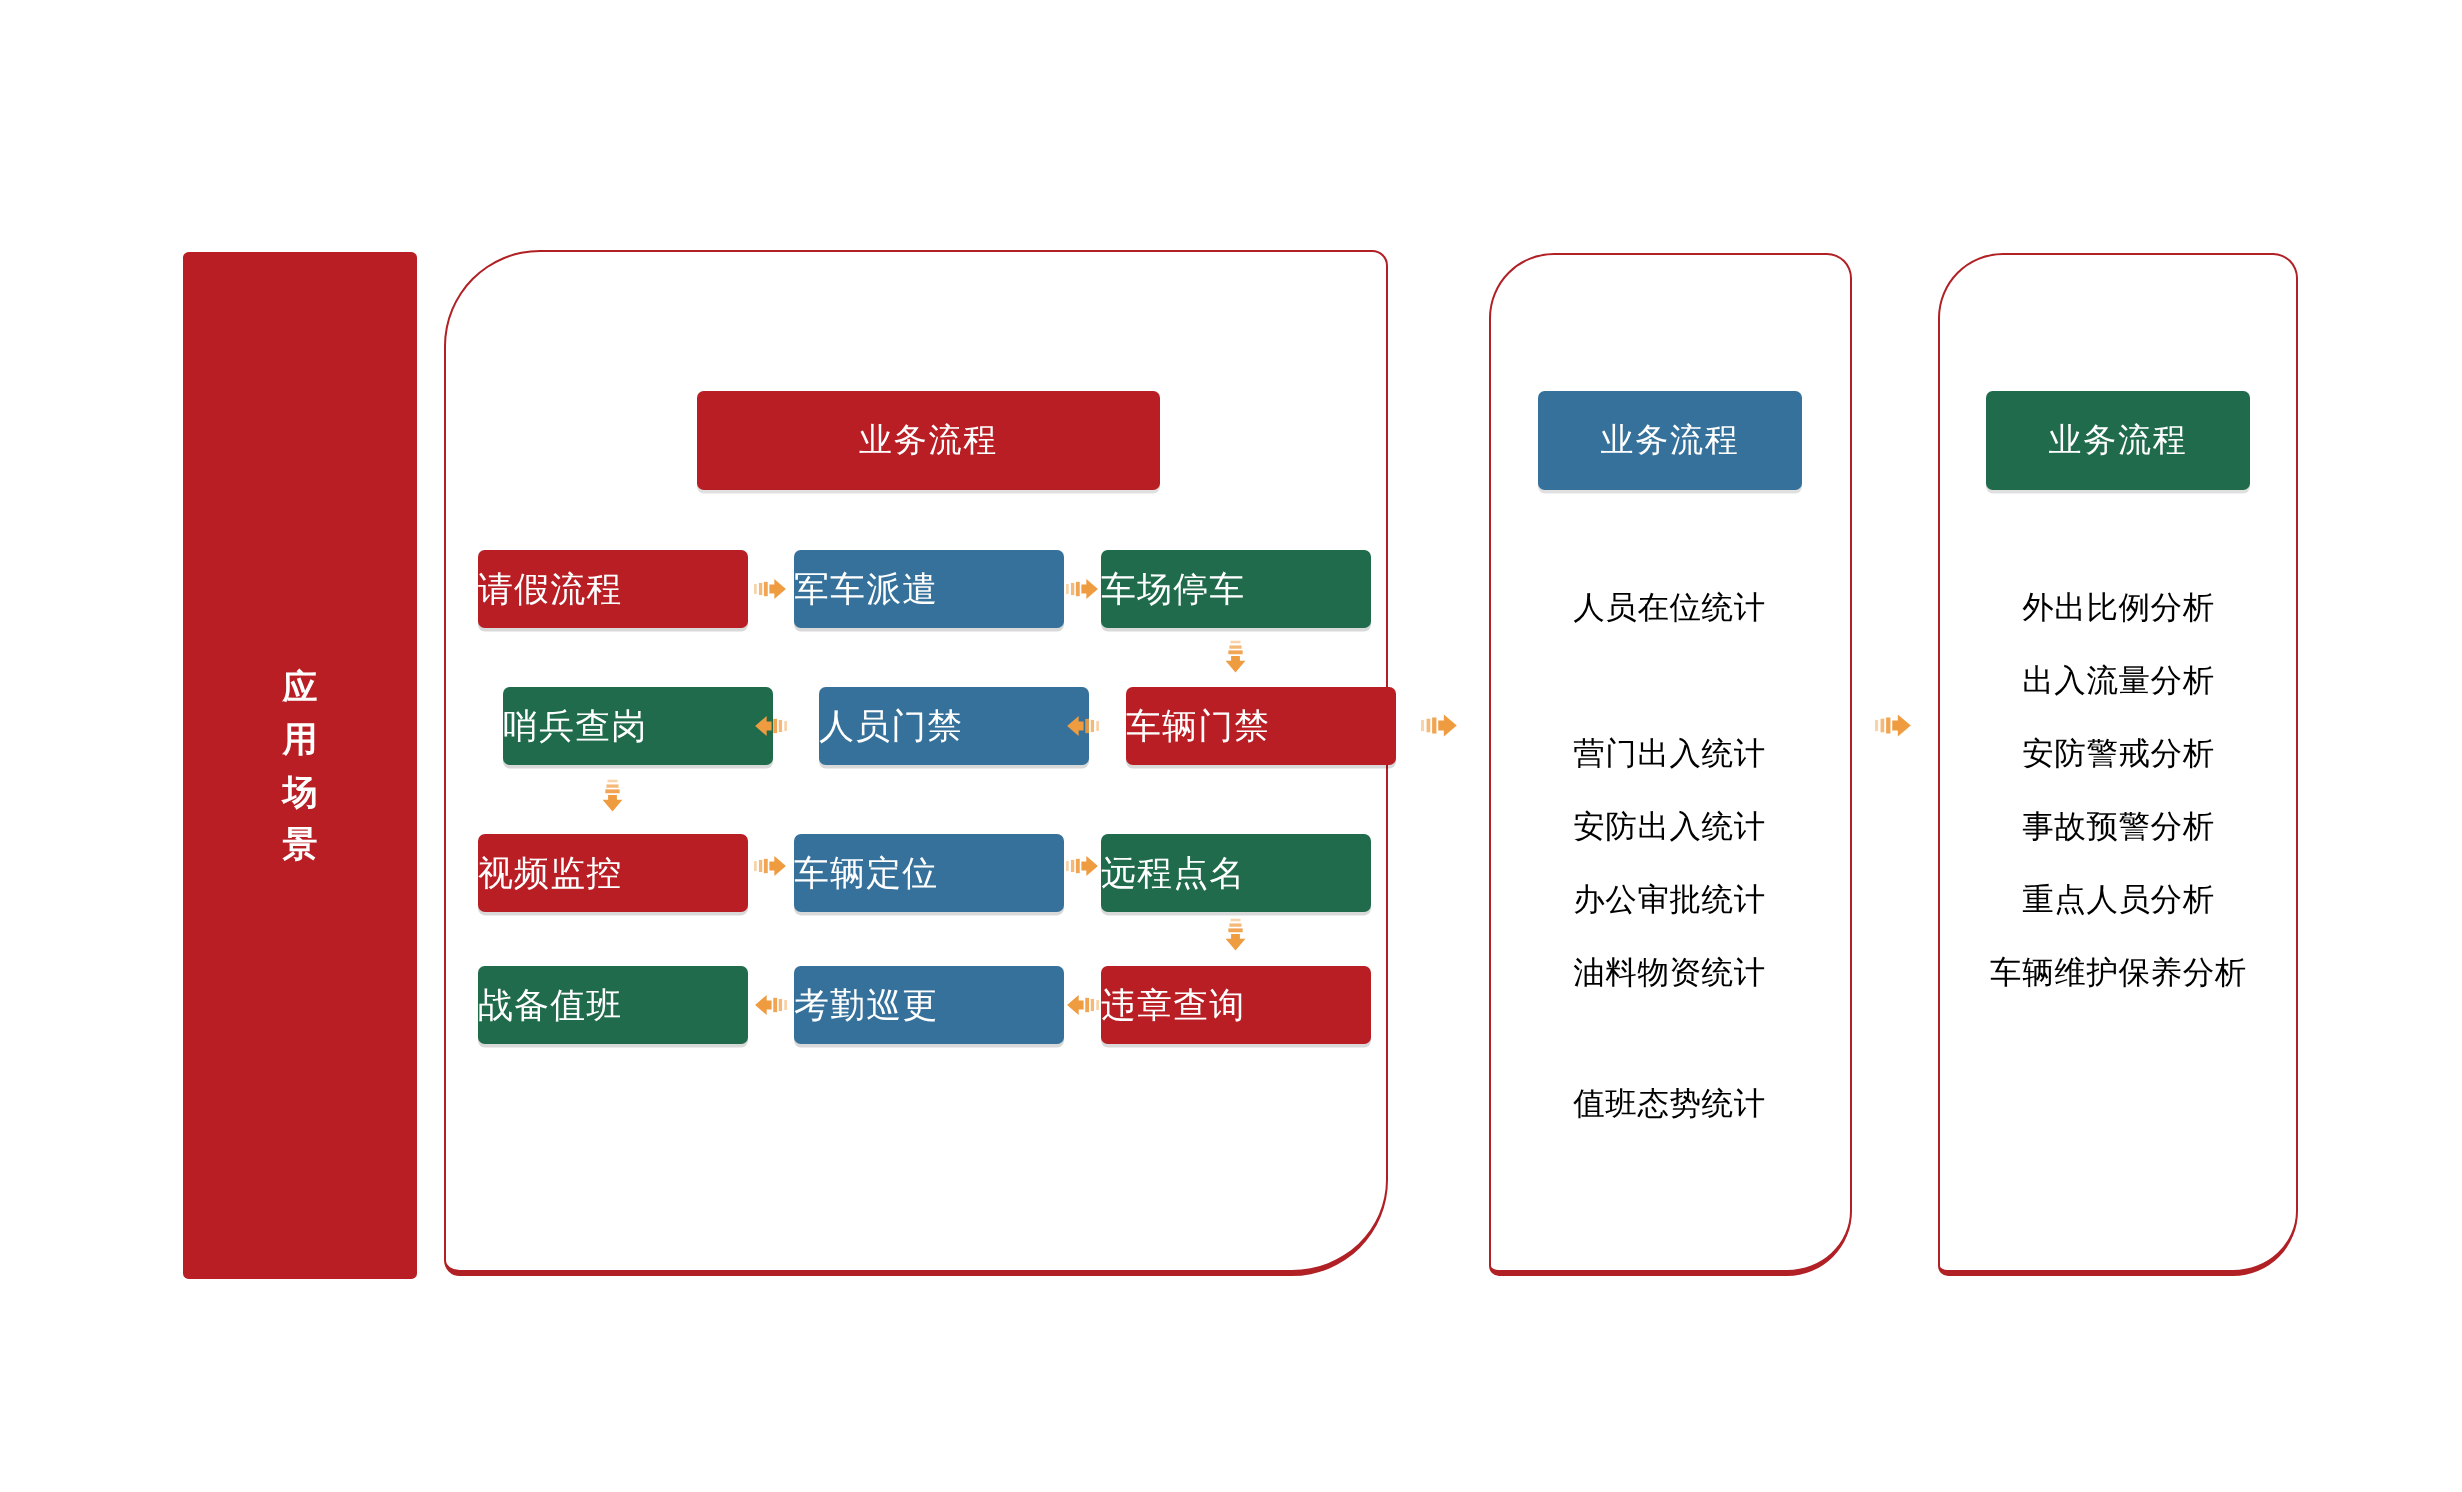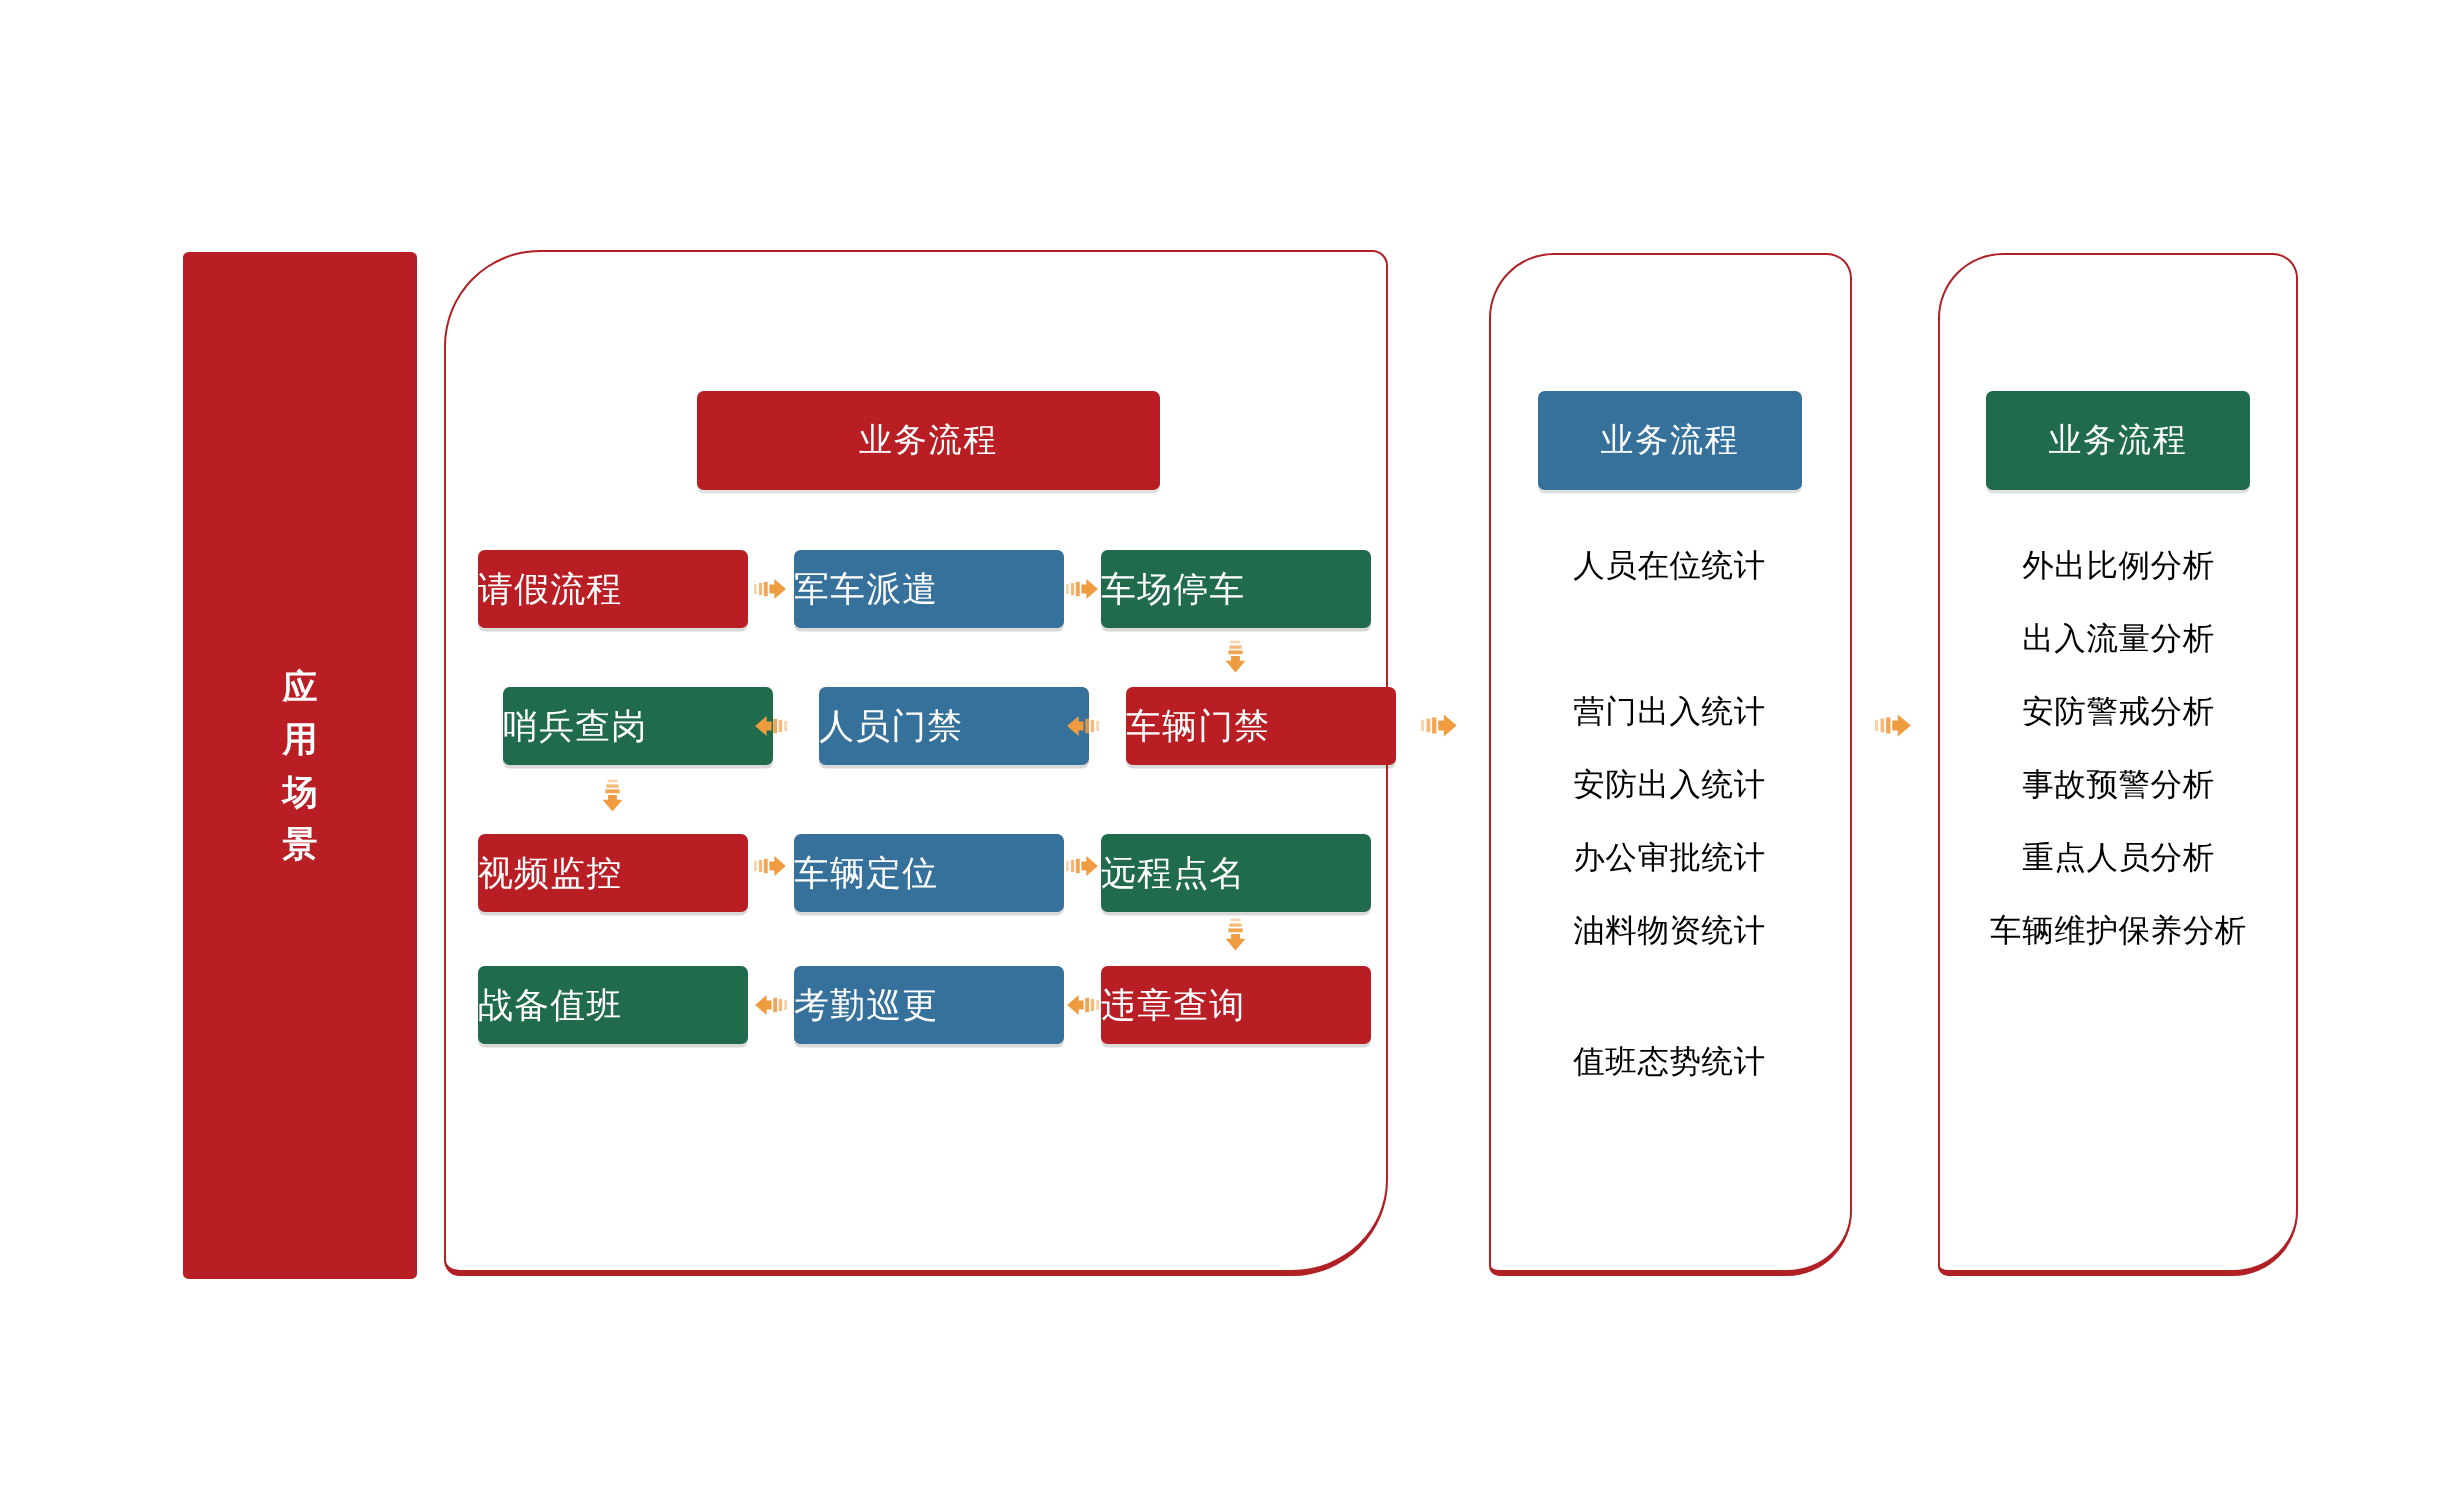--- a/index.html
+++ b/index.html
@@ -60,21 +60,21 @@
   .arrow{position:absolute;color:var(--orange);}
   .arrow svg{display:block;width:100%;height:100%;}
   .arrow-h{width:33px;height:26px;}
   .arrow-left{transform:scaleX(-1);}
   .arrow-v{width:33px;height:26px;transform:rotate(90deg);transform-origin:center;}
   .arrow-big{width:37px;height:29px;}
 
   
   .list-item{
     position:absolute;height:45px;line-height:45px;text-align:center;
-    color:var(--text-dark);font-size:31.5px;letter-spacing:0.6px;white-space:nowrap;
+    color:var(--text-dark);font-size:31.5px;letter-spacing:0.6px;white-space:nowrap;margin-top:42px;
   }
   .stats-item{left:1494px;width:351px;}
   .analysis-item{left:1944px;width:349px;}
 </style>
 </head>
 <body>
 
 <svg width="0" height="0" style="position:absolute">
   <defs>
     <g id="striped-arrow">

